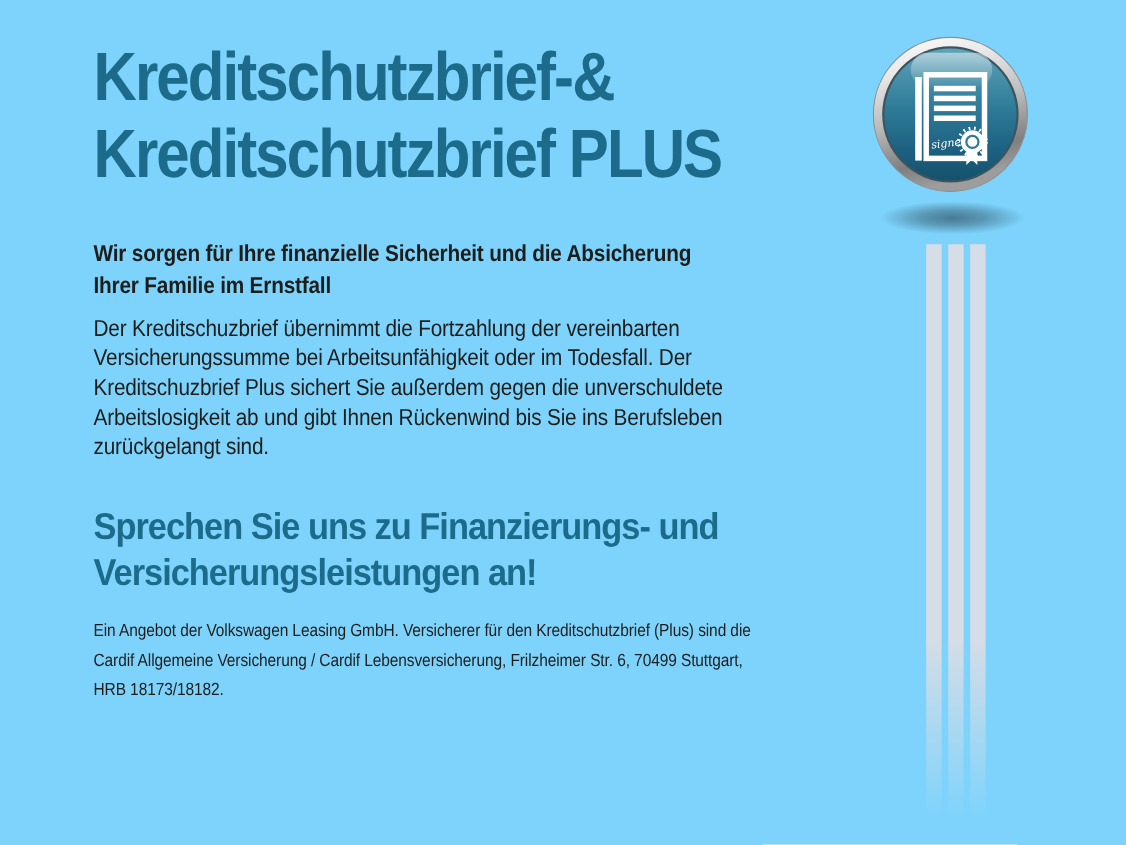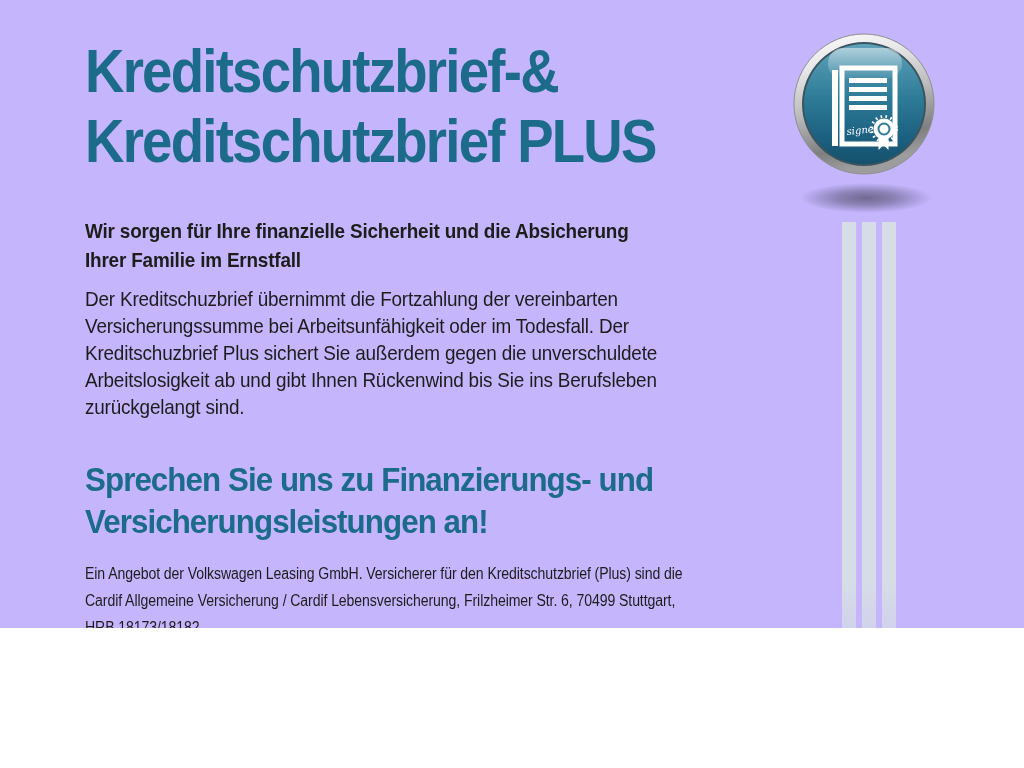--- a/index.html
+++ b/index.html
@@ -3,22 +3,22 @@
 <meta charset="utf-8">
 <style>
   html, body {
     margin: 0;
     padding: 0;
     background: #ffffff;
   }
   #page {
     position: relative;
     width: 1024px;
-    height: 628px;
-    background: #c4b5fd;
+    height: 768px;
+    background: #7dd3fc;
     overflow: hidden;
     font-family: "Liberation Sans", sans-serif;
   }
   .txt {
     position: absolute;
     left: 85px;
     white-space: pre-line;
     transform-origin: 0 0;
     margin: 0;
   }

